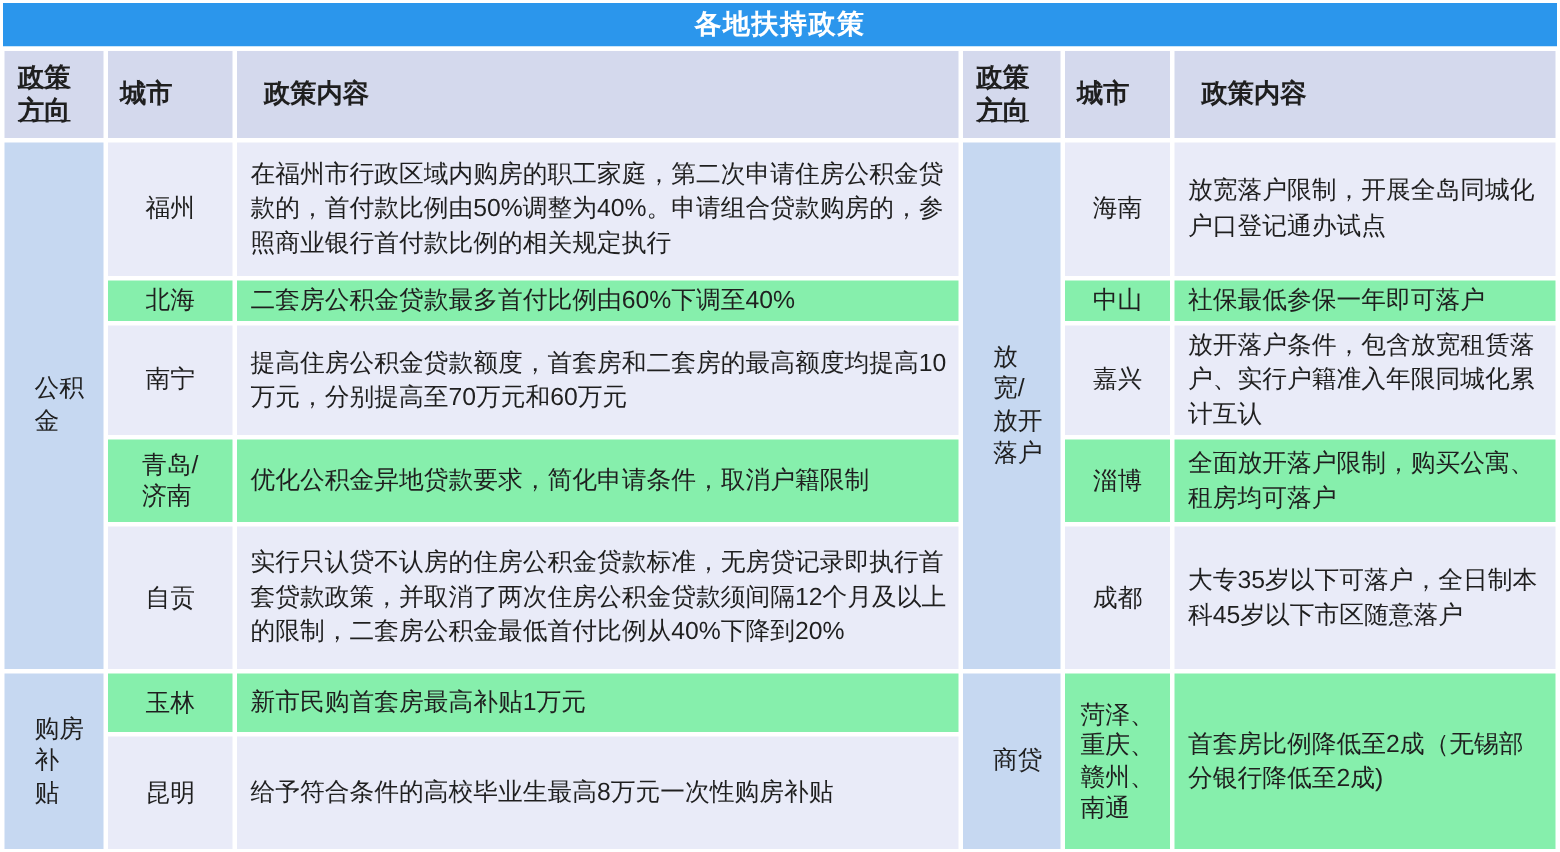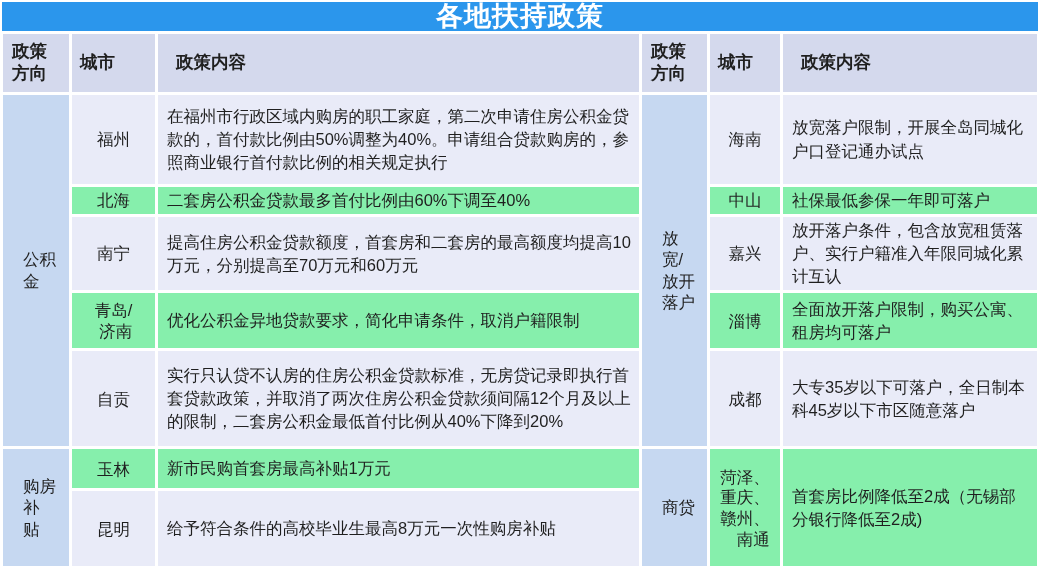--- a/index.html
+++ b/index.html
@@ -13,21 +13,21 @@
     width: 1040px;
     height: 568px;
     background: #ffffff;
     overflow: hidden;
   }
   .title-bar {
     margin: 2px 2px 0 2px;
     height: 29px;
     background: #2b96ec;
     color: #ffffff;
-    font-size: 27px;
+    font-size: 18px;
     font-weight: bold;
     line-height: 29px;
     text-align: center;
     letter-spacing: 1px;
   }
   table.policy {
     width: 1040px;
     table-layout: fixed;
     border-collapse: separate;
     border-spacing: 3px;
@@ -40,42 +40,42 @@
     padding: 2px 8px;
     overflow: hidden;
   }
   
   tr.hdr td {
     background: #d4d9ed;
     font-weight: bold;
     font-size: 17.5px;
     line-height: 1.25;
   }
-  td.hdr-dir { white-space: pre-line; padding-left: 9px; }
+  td.hdr-dir { white-space: pre-line; padding-left: 9px; text-decoration: underline; }
   td.hdr-city { }
   td.hdr-content { padding-left: 18px; }
 
   
   td.cat {
     background: #c6d8f1;
     white-space: pre-line;
     padding-left: 20px;
     line-height: 1.3;
   }
   
   td.light { background: #e9ebf8; }
   td.dark  { background: #86efac; }
 
   td.city {
     text-align: center;
     line-height: 1.25;
   }
   td.city .city-inner {
     display: inline-block;
-    text-align: right;
+    text-align: left;
     white-space: pre-line;
   }
   td.content {
     text-align: left;
     padding-left: 9px;
     padding-right: 6px;
   }
 </style>
 </head>
 <body>

